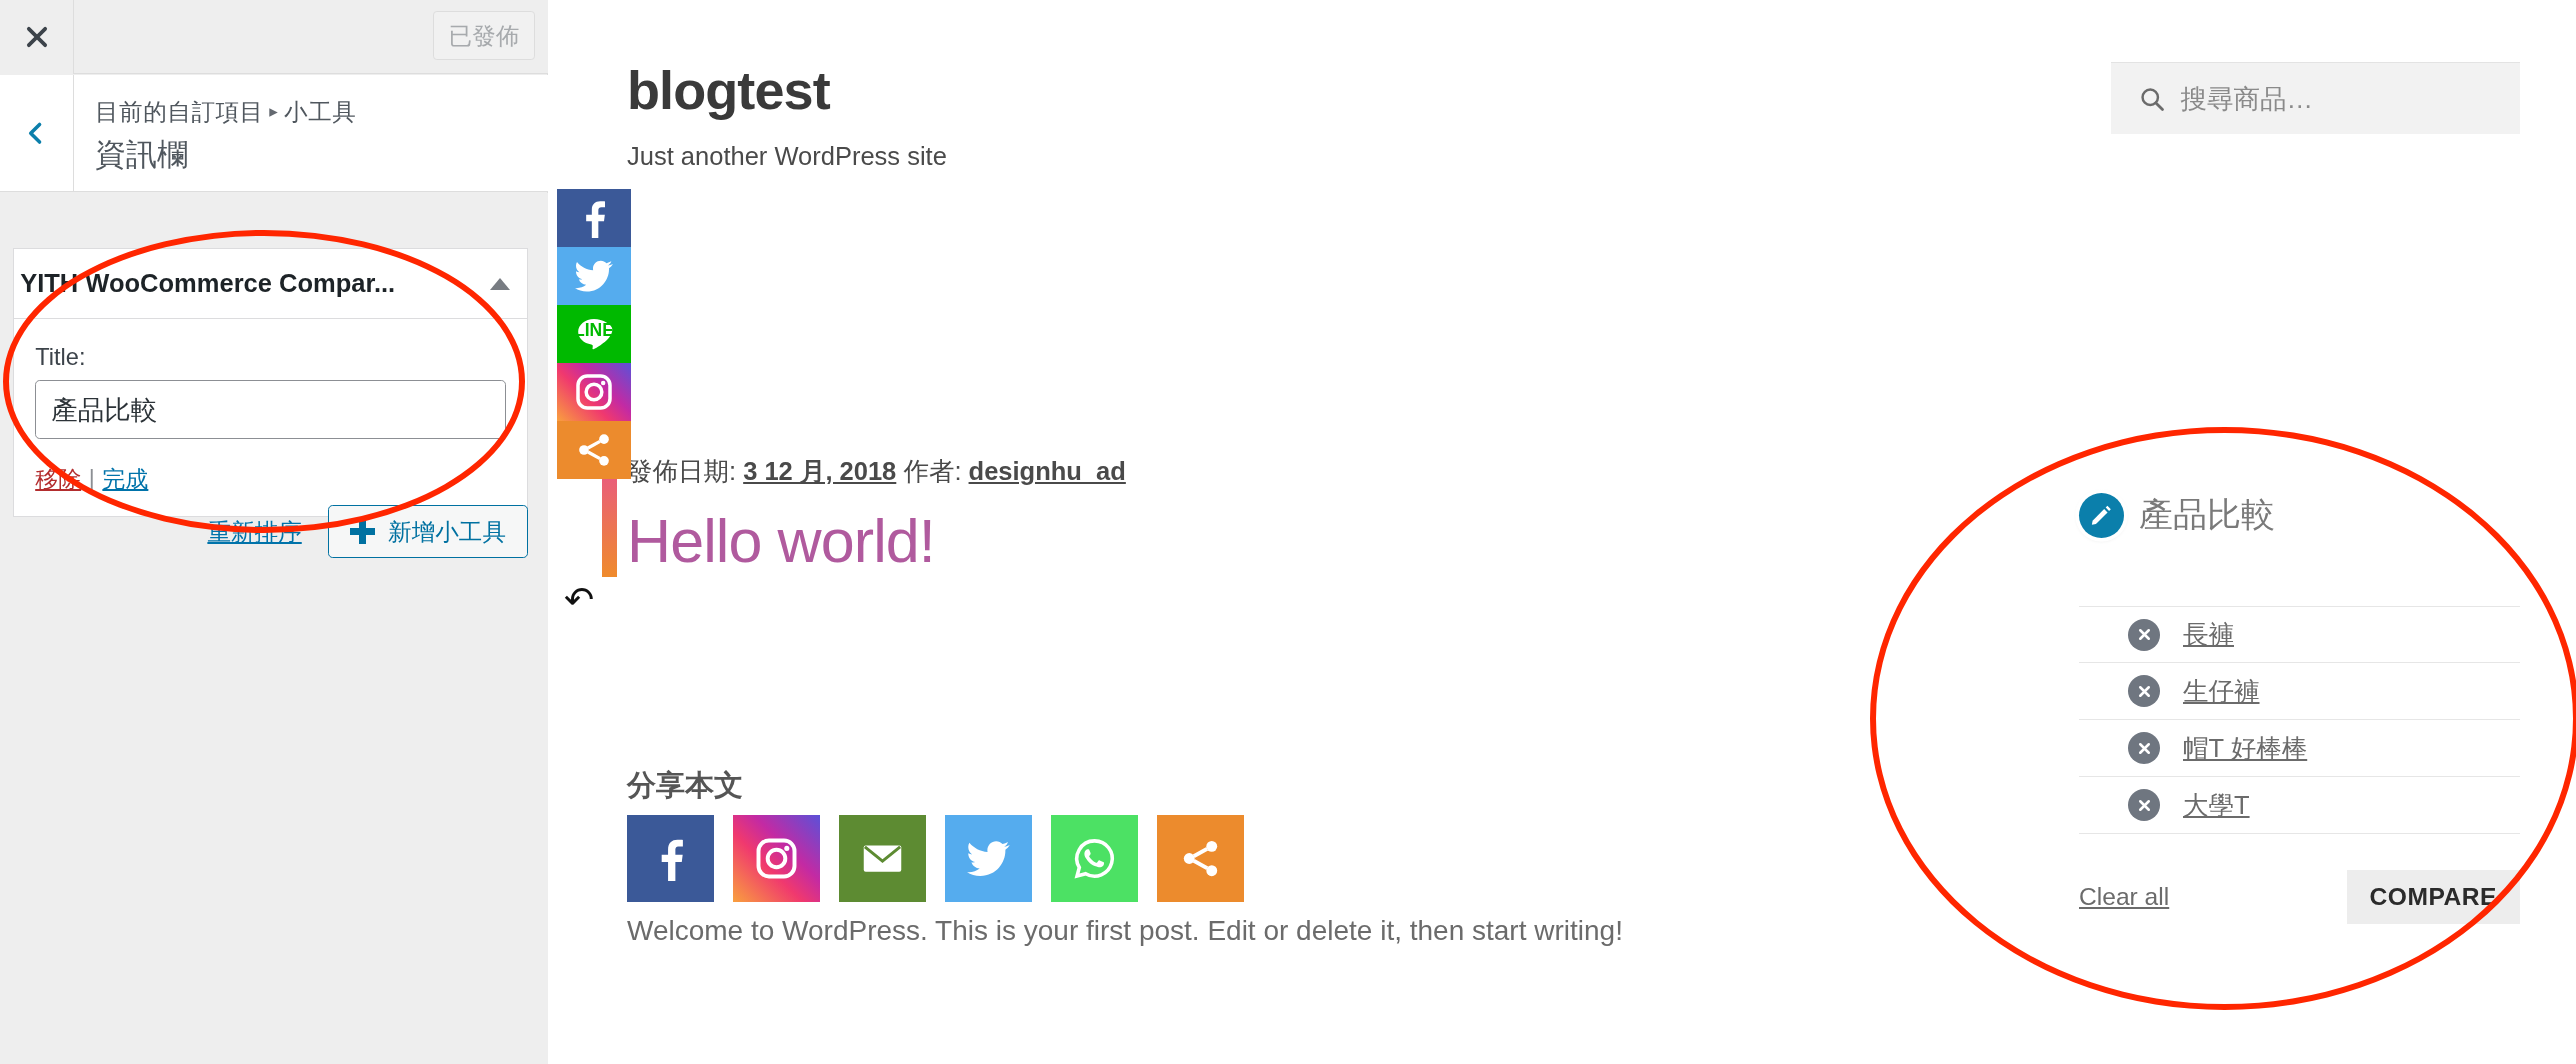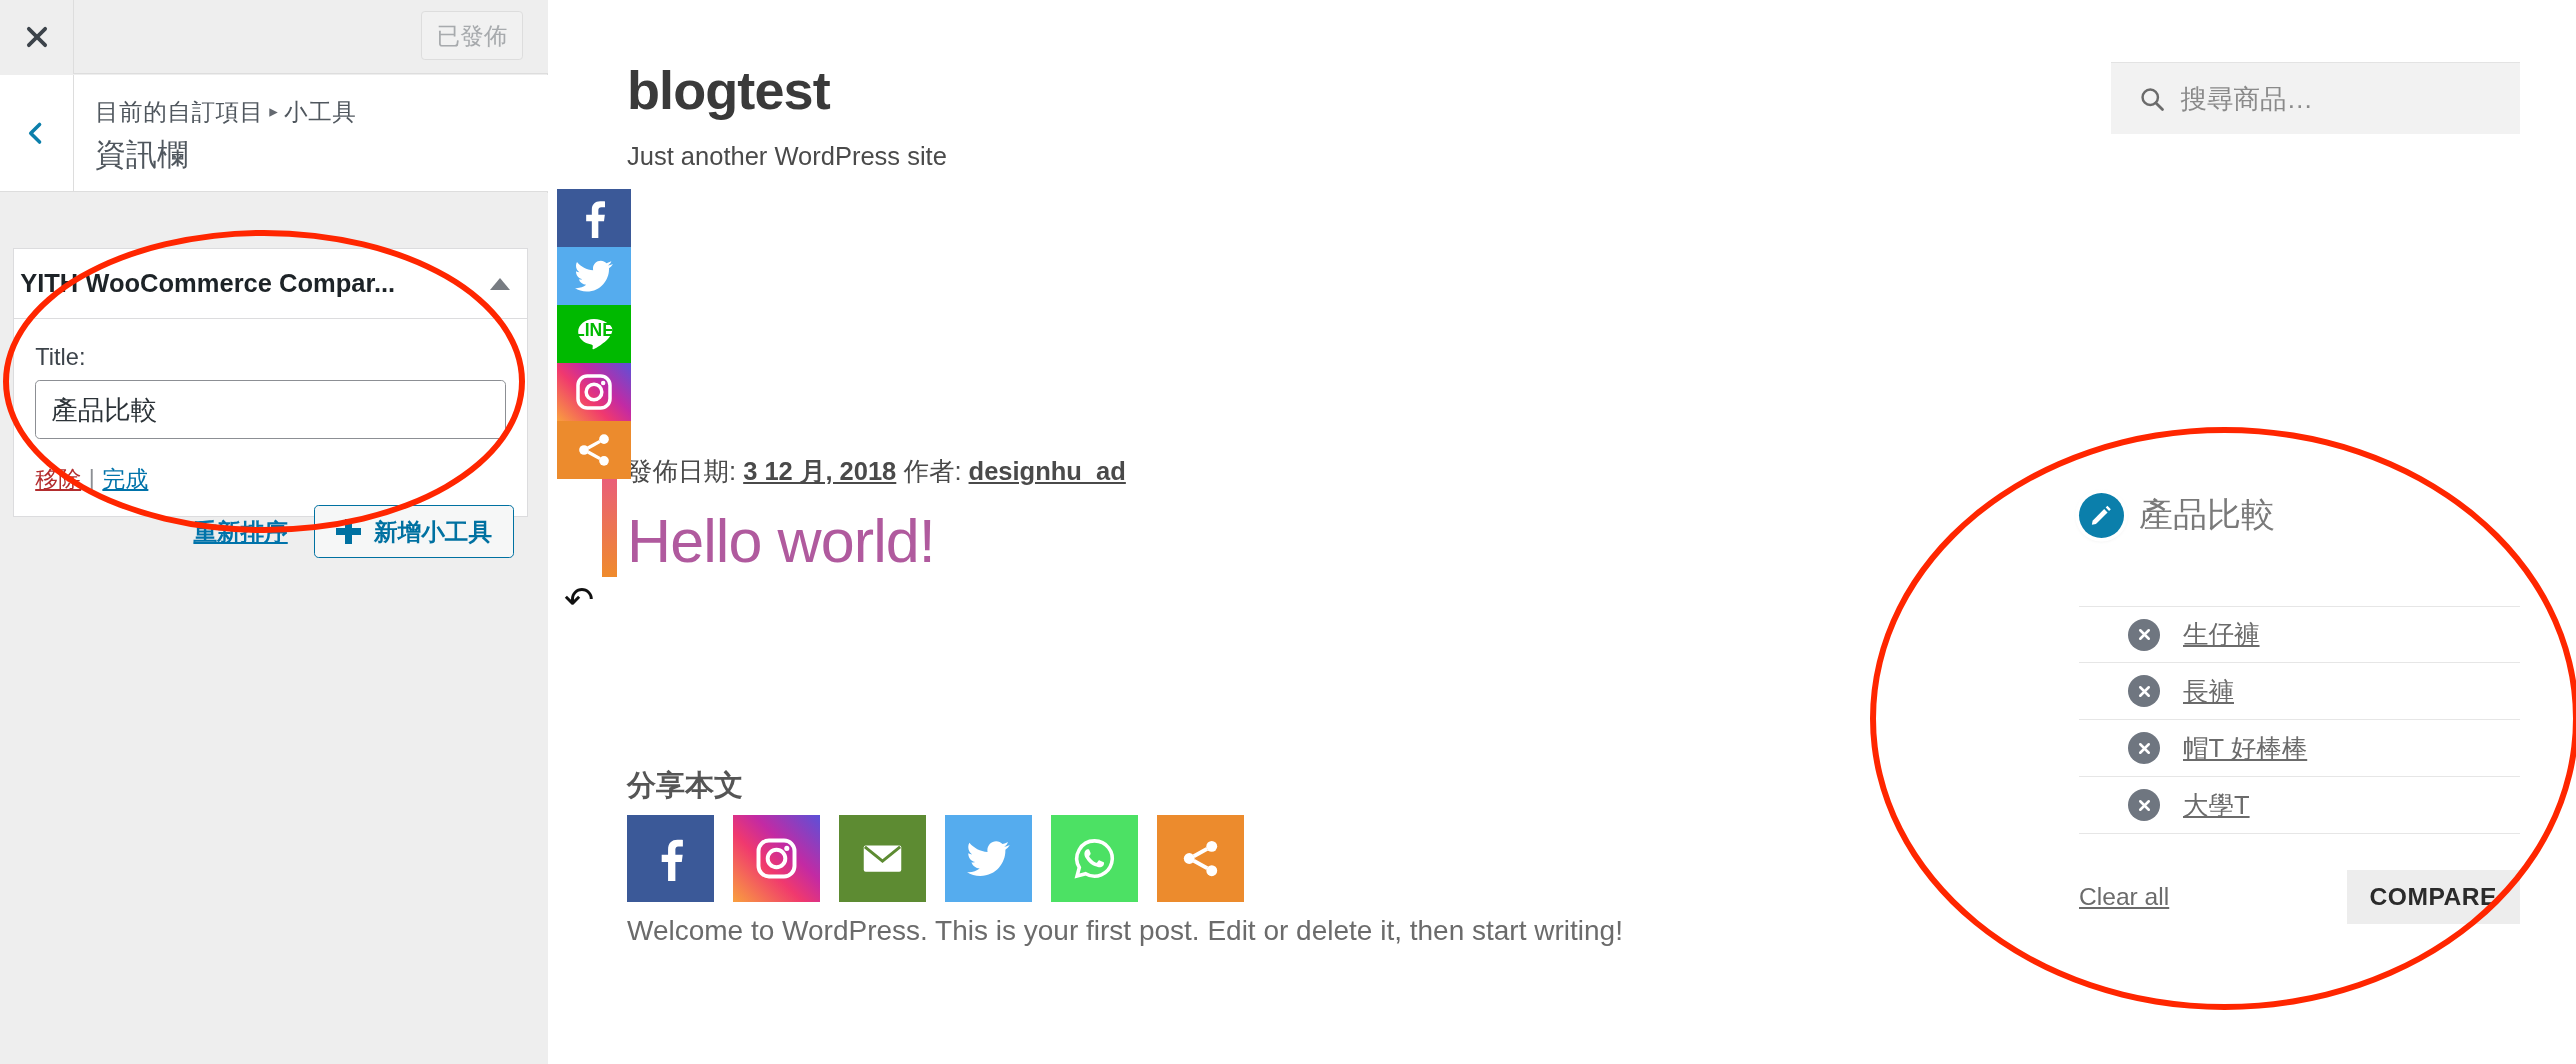--- a/index.html
+++ b/index.html
@@ -11,21 +11,21 @@
   
   .customizer { position:absolute; left:0; top:0; width:548px; height:1065px;
     background:#eee; border-right:0.9px solid #ddd; }
 
   .cz-topbar { position:absolute; left:0; top:0; width:548px; height:74px;
     background:#eee; border-bottom:0.9px solid #ddd; }
   .cz-close { position:absolute; left:0; top:0; width:74px; height:74px;
     background:#eee; border-right:0.9px solid #ddd; display:flex;
     align-items:center; justify-content:center; cursor:pointer; }
   .cz-close svg { width:28px; height:28px; }
-  .cz-publish { position:absolute; right:25px; top:11.3px; width:102px; height:49px;
+  .cz-publish { position:absolute; right:13px; top:11.3px; width:102px; height:49px;
     background:#f1f1f1; border:0.9px solid #ddd; border-radius:3.8px;
     color:#a7aaad; font-size:23.6px; display:flex; align-items:center;
     justify-content:center; cursor:default; }
 
   .cz-header { position:absolute; left:0; top:75px; width:548px; height:117px;
     background:#fff; border-bottom:0.9px solid #ddd; }
   .cz-back { position:absolute; left:0; top:0; width:74px; height:117px;
     border-right:0.9px solid #ddd; display:flex; align-items:center;
     justify-content:center; cursor:pointer; }
   .cz-back svg { width:26.5px; height:26.5px; }
@@ -54,21 +54,21 @@
   .widget-input { width:100%; height:59px; border:0.9px solid #8c8f94;
     border-radius:4.7px; font-size:26.5px; padding:0 15px; color:#2c3338;
     font-family:"Liberation Sans", sans-serif; background:#fff; outline:none; }
   .widget-actions { margin-top:24.6px; font-size:23px; color:#8c8f94; }
   .widget-actions a { text-decoration:underline; }
   .link-delete { color:#b32d2e; }
   .link-done { color:#0073aa; }
   .widget-actions .bar { padding:0 7.6px; color:#8c8f94; }
 
   .cz-footer-actions { position:absolute; left:0; top:312px; width:548px;
-    display:flex; justify-content:flex-end; align-items:center; padding-right:34px;font-weight:bold; }
+    display:flex; justify-content:flex-end; align-items:center; padding-right:20px; }
   .reorder-link { font-size:23.6px; color:#0073aa; text-decoration:underline;
     margin-right:26.5px; cursor:pointer; }
   .add-widget-btn { display:flex; align-items:center; height:53px;
     border:0.9px solid #0071a1; border-radius:4.7px; background:#f6f7f7;
     color:#0071a1; font-size:23.6px; padding:0 21px; cursor:pointer; }
   .add-widget-btn .plusico { display:inline-block; width:24.6px; height:24.6px;
     margin-right:13.2px; position:relative; }
   .add-widget-btn .plusico:before,.add-widget-btn .plusico:after{
     content:""; position:absolute; background:#0071a1; }
   .add-widget-btn .plusico:before{ left:0; top:8.5px; width:24.6px; height:7.6px;}
@@ -334,29 +334,29 @@
         <span class="cw-title">產品比較</span>
       </div>
 
       <div class="cw-list">
         <div class="cw-item">
           <span class="cw-x">
             <svg viewBox="0 0 24 24" aria-hidden="true">
                 <path d="M6 6 L18 18 M18 6 L6 18" stroke="#fff" stroke-width="3.6" stroke-linecap="round"></path>
               </svg>
           </span>
-          <a>生仔褲</a>
+          <a>長褲</a>
         </div>
         <div class="cw-item">
           <span class="cw-x">
             <svg viewBox="0 0 24 24" aria-hidden="true">
                 <path d="M6 6 L18 18 M18 6 L6 18" stroke="#fff" stroke-width="3.6" stroke-linecap="round"></path>
               </svg>
           </span>
-          <a>長褲</a>
+          <a>生仔褲</a>
         </div>
         <div class="cw-item">
           <span class="cw-x">
             <svg viewBox="0 0 24 24" aria-hidden="true">
                 <path d="M6 6 L18 18 M18 6 L6 18" stroke="#fff" stroke-width="3.6" stroke-linecap="round"></path>
               </svg>
           </span>
           <a>帽T 好棒棒</a>
         </div>
         <div class="cw-item">

